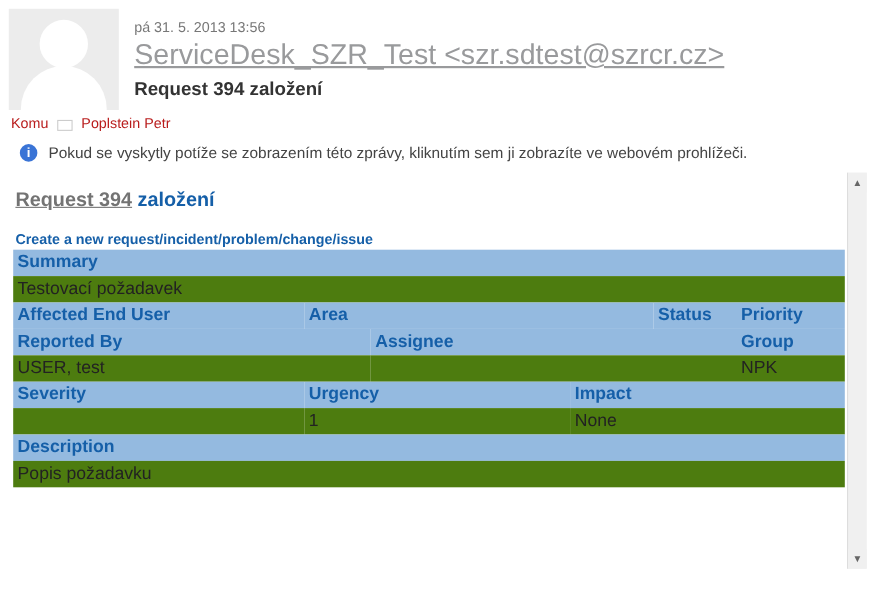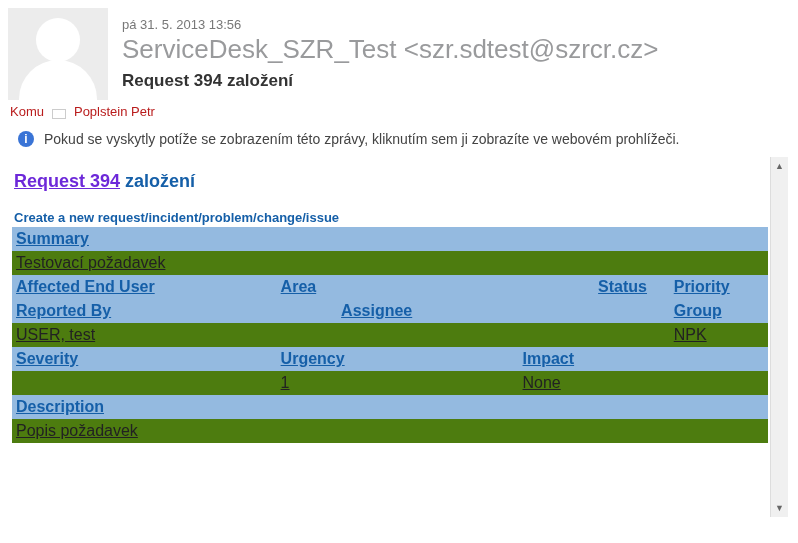--- a/index.html
+++ b/index.html
@@ -48,20 +48,21 @@
     color: #777;
     font-size: 13px;
     margin-bottom: 2px;
   }
   .sender {
     color: #999a9c;
     font-size: 26px;
     font-weight: 300;
     letter-spacing: 0;
     margin-bottom: 6px;
+    text-decoration: underline;
   }
   .subject {
     color: #333;
     font-size: 17px;
     font-weight: 600;
   }
   .recipients {
     padding: 4px 0 6px 10px;
     font-size: 13px;
     color: #b91c1c;
@@ -105,21 +106,21 @@
     padding: 14px 2px 0 2px;
     overflow: hidden;
   }
   .title-line {
     font-size: 18px;
     font-weight: bold;
     margin-bottom: 18px;
     padding-left: 2px;
   }
   .title-link {
-    color: #6d28d9;
+    color: #737373;
   }
   .title-rest {
     color: #155fa8;
     text-decoration: none;
   }
   .section-heading {
     font-size: 13px;
     color: #155fa8;
     font-weight: bold;
     margin-bottom: 2px;
@@ -127,21 +128,20 @@
   }
   .tbl {
     width: 100%;
     border-collapse: collapse;
     font-size: 16px;
   }
   .tbl td {
     padding: 0 4px;
     line-height: 24px;
     vertical-align: middle;
-    text-decoration: underline;
   }
   .th {
     background: #94bae0;
     color: #155fa8;
     font-weight: bold;
   }
   .tv {
     background: #4d7c0f;
     color: #222;
   }
@@ -238,21 +238,21 @@
       </tr>
       <tr>
         <td class="tv"></td>
         <td class="tv" colspan="2">1</td>
         <td class="tv" colspan="3">None</td>
       </tr>
       <tr>
             <td class="th" colspan="6">Description</td>
           </tr>
       <tr>
-            <td class="tv" colspan="6">Popis požadavek</td>
+            <td class="tv" colspan="6">Popis požadavku</td>
           </tr>
     </tbody>
       </table>
 
   </div>
   <div class="scroll-track">
     <div class="scroll-arrow up">▲</div>
     <div class="scroll-arrow down">▼</div>
   </div>
 </div>

